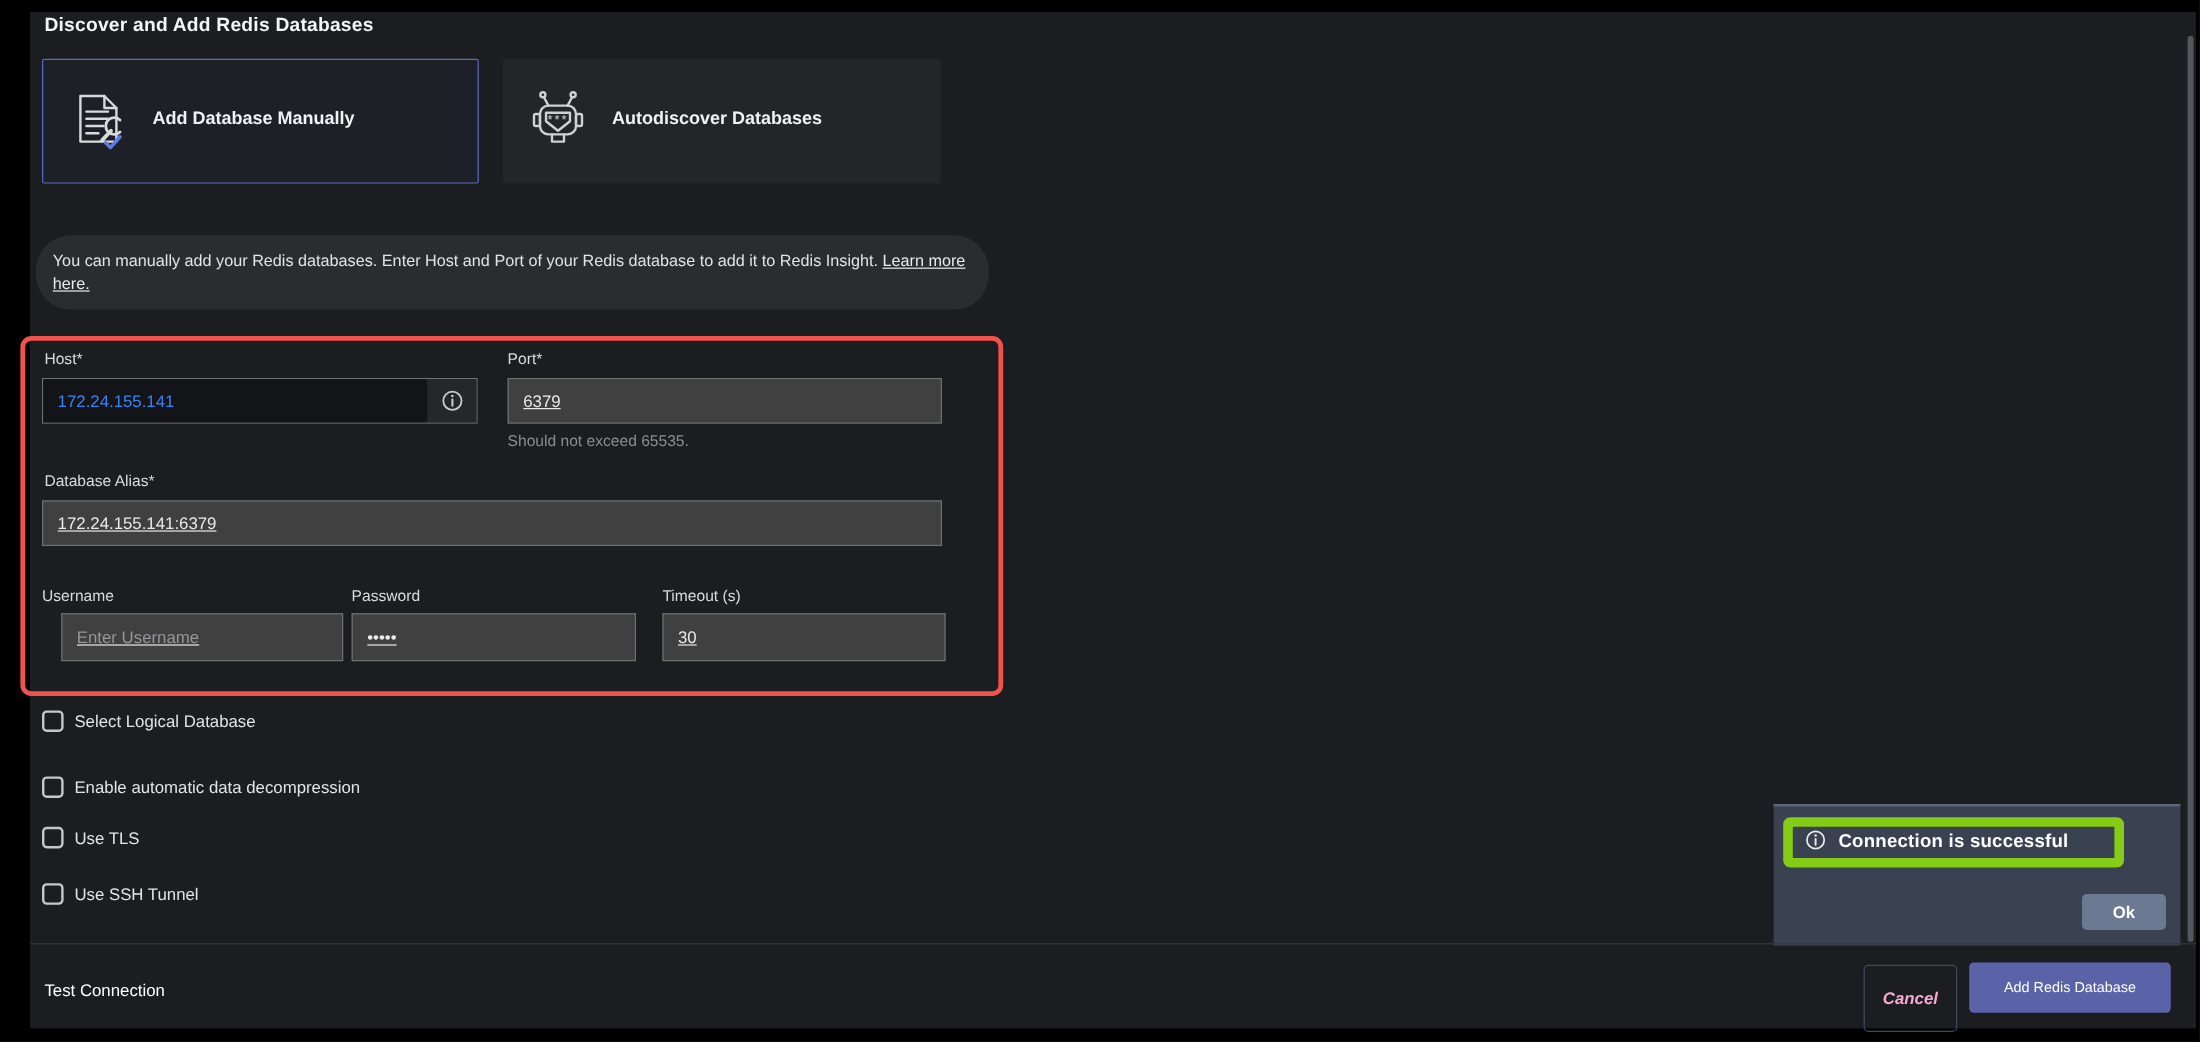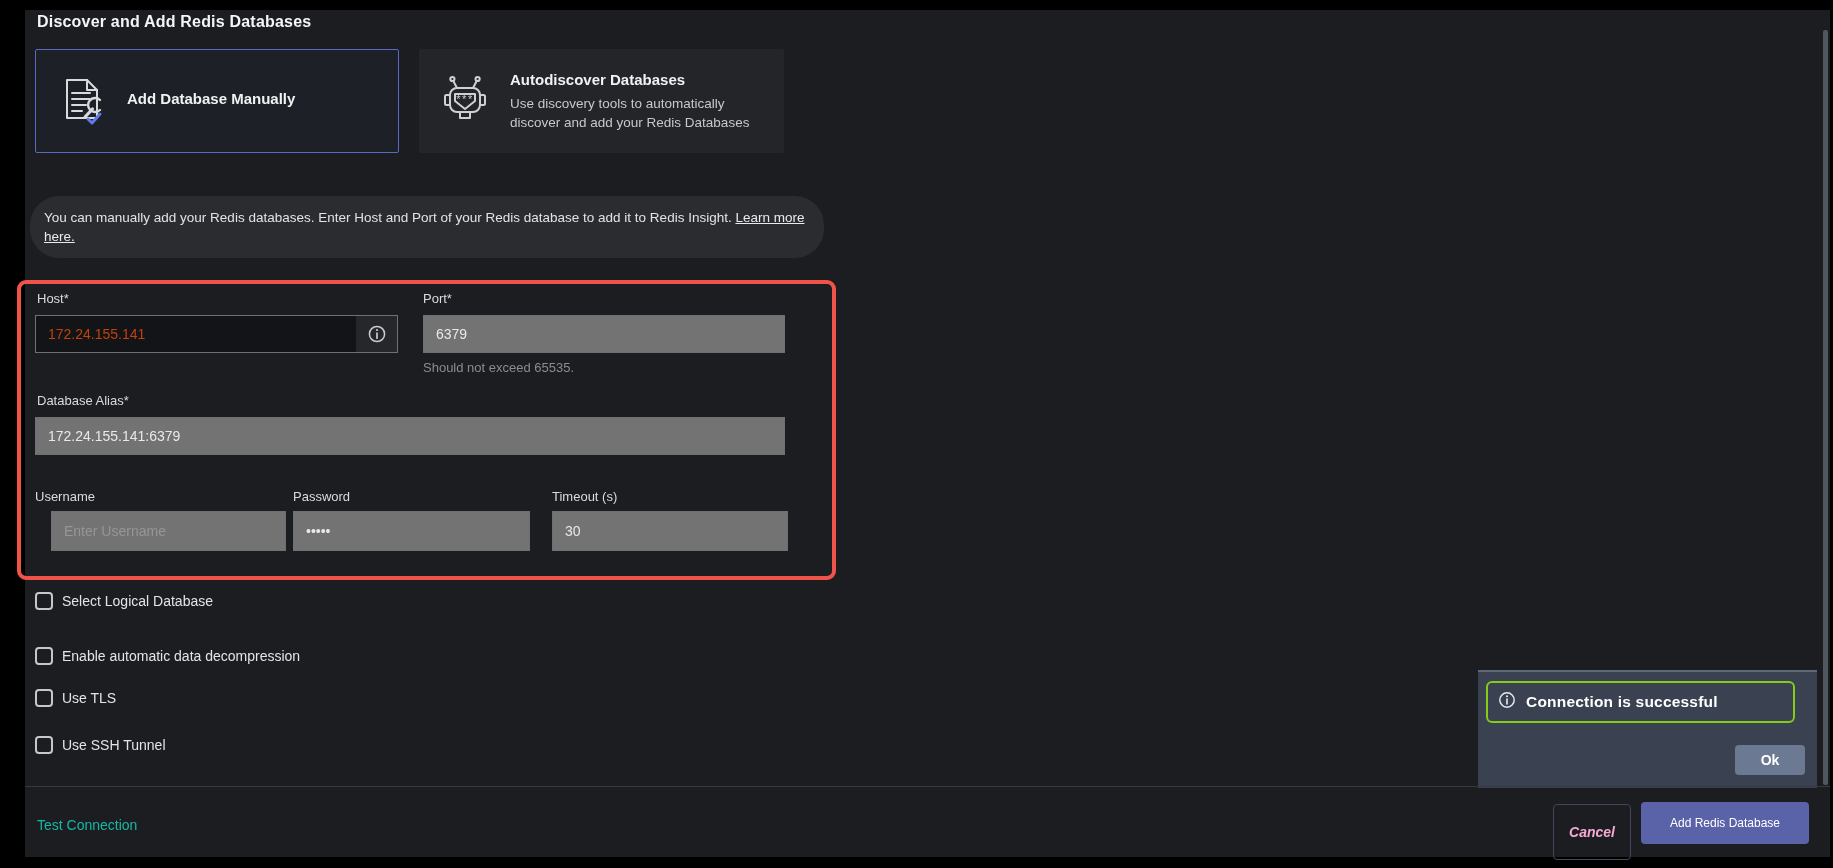--- a/index.html
+++ b/index.html
@@ -27,44 +27,44 @@
   .banner{left:30px;top:196px;width:794px;min-height:57px;background:#2b2c2f;box-sizing:border-box;
           padding:12px 14px;font-size:13.5px;line-height:19px;color:#e2e3e5;border-radius:29px;}
   .banner a{color:#e9eaec;text-decoration:underline;cursor:pointer;}
 
   
   .red-box{left:17px;top:280px;width:811px;height:292px;border:4px solid #f05349;border-radius:9px;pointer-events:none;}
 
   .field-label{font-size:13px;color:#dadbdd;}
   .hint{font-size:13px;color:#8b8c90;}
 
-  .tinput{box-sizing:border-box;background:#737373;border:1px solid #6e7174;color:#e8e9eb;
-          font-size:14px;padding:10px 12px;font-family:"Liberation Sans", sans-serif;outline:none;}
+  .tinput{box-sizing:border-box;background:#404040;border:1px solid #6e7174;color:#e8e9eb;
+          font-size:14px;padding:10px 12px;font-family:"Liberation Sans", sans-serif;outline:none;text-decoration:underline;}
   .tinput::placeholder{color:#95969a;}
 
   .host-group{left:35px;top:315px;width:363px;height:38px;display:flex;border:1px solid #6e7174;box-sizing:border-box;}
-  .host-group input{flex:1;min-width:0;border:none;background:#131417;color:#c2410c;font-size:14px;padding:0 12px;outline:none;font-family:"Liberation Sans", sans-serif;}
+  .host-group input{flex:1;min-width:0;border:none;background:#131417;color:#3b82f6;font-size:14px;padding:0 12px;outline:none;font-family:"Liberation Sans", sans-serif;}
   .host-append{flex:0 0 41px;background:#26272b;display:flex;align-items:center;justify-content:center;cursor:pointer;}
 
   
   .cb-row{left:35px;display:flex;align-items:center;gap:9px;cursor:pointer;}
   .cb-box{width:18px;height:18px;border:2px solid #c6c7ca;border-radius:4px;background:transparent;box-sizing:border-box;}
   .cb-label{font-size:14px;color:#e3e4e6;}
 
   
   .footer-sep{left:25px;top:786px;width:1805px;height:1px;background:#38393c;}
-  .test-conn{left:37px;top:817px;font-size:14px;color:#14b8a6;cursor:pointer;}
+  .test-conn{left:37px;top:817px;font-size:14px;color:#ffffff;cursor:pointer;}
   .btn{display:flex;align-items:center;justify-content:center;border-radius:4px;cursor:pointer;box-sizing:border-box;
        font-family:"Liberation Sans", sans-serif;}
   .btn-cancel{left:1553px;top:804px;width:78px;height:56px;border:1px solid #424760;color:#f9a8d4;font-size:14px;font-weight:bold;background:transparent;font-style:italic;}
   .btn-primary{left:1641px;top:802px;width:168px;height:42px;background:#5a62a8;color:#ffffff;font-size:12px;font-weight:normal;}
 
   
   .toast{left:1478px;top:670px;width:339px;height:118px;background:#3a4150;border-top:2px solid #5e6879;box-sizing:border-box;}
-  .toast-highlight{position:absolute;left:8px;top:9px;width:309px;height:42px;border:2px solid #84cc16;border-radius:6px;
+  .toast-highlight{position:absolute;left:8px;top:9px;width:284px;height:42px;border:8px solid #84cc16;border-radius:6px;
                    box-sizing:border-box;display:flex;align-items:center;gap:10px;padding-left:10px;}
   .toast-msg{font-size:15.5px;font-weight:bold;color:#ffffff;letter-spacing:.2px;}
   .btn-ok{position:absolute;right:12px;bottom:13px;width:70px;height:30px;background:#6c7992;color:#fff;font-size:14px;font-weight:bold;}
 
   .scrollbar{left:1823px;top:30px;width:5px;height:755px;background:#51575f;border-radius:2px;cursor:grab;}
 </style>
 </head>
 <body>
 
 <div class="abs content-bg"></div>
@@ -100,21 +100,20 @@
       <rect x="13" y="15" width="30" height="24" rx="7"></rect>
       <rect x="8" y="22" width="5" height="10" rx="1.5"></rect>
       <rect x="43" y="22" width="5" height="10" rx="1.5"></rect>
       <path d="M18 21 H38 V28 L28 36 L18 28 Z"></path>
       <text x="28" y="30" text-anchor="middle" font-size="11" letter-spacing="1.5" fill="#cfd0d3" stroke="none" font-family="Liberation Sans, sans-serif">***</text>
       <path d="M23 39 V45 H33 V39"></path>
     </svg>
   </span>
   <span class="card-text">
     <div class="card-title">Autodiscover Databases</div>
-    <div class="card-desc">Use discovery tools to automatically discover and add your Redis Databases</div>
   </span>
 </div>
 
 <div class="abs banner"><span>You can manually add your Redis databases. Enter Host and Port of your Redis database to add it to Redis Insight. </span><a>Learn more here.</a></div>
 
 <div class="abs field-label" style="left:37px;top:291px;">Host*</div>
 <div class="abs host-group">
   <input type="text" value="172.24.155.141" style="">
   <span class="host-append">
     <svg width="20" height="20" viewBox="0 0 20 20" fill="none">

